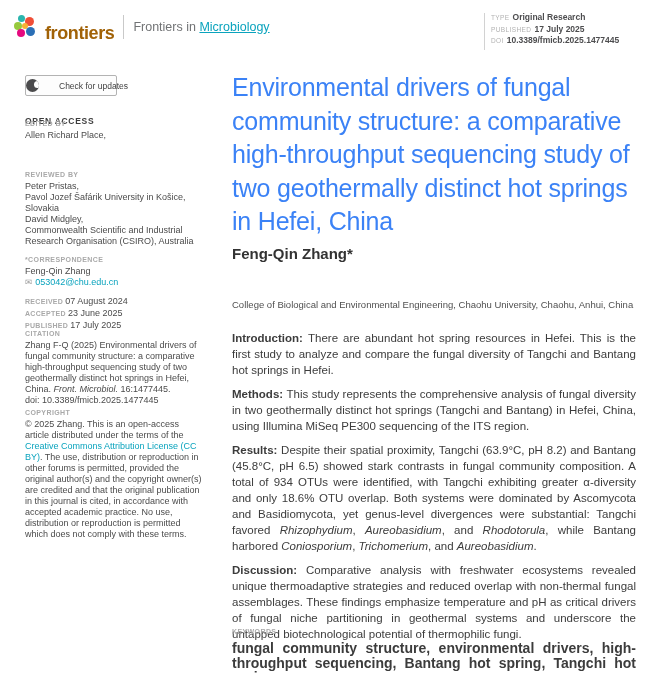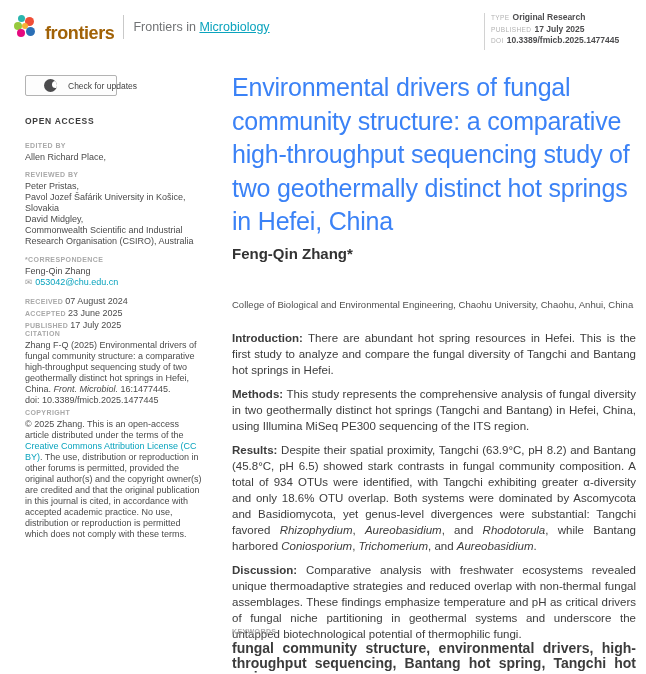--- a/index.html
+++ b/index.html
@@ -26,29 +26,29 @@
   .vline{width:1px;height:24px;background:#c9c9c9;}
   .journal{font-size:12.5px;color:#717375;}
   .journal .accent{color:var(--accent);text-decoration:underline;}
   .header-meta{position:absolute;left:491px;top:12px;font-size:8.5px;line-height:11.5px;color:#4d4d4f;}
   .meta-row .meta-label{font-size:6.5px;color:#b2b2b2;letter-spacing:.4px;margin-right:3px;}
   .meta-row .meta-value{font-weight:600;color:#4d4d4f;}
   .meta-divider{position:absolute;left:484px;top:13px;width:1px;height:37px;background:#d2d2d2;}
 
   
   .side{position:absolute;left:25px;width:178px;}
-  .check-btn{top:75px;height:21px;width:92px;display:flex;align-items:center;gap:11px;
-    border:1px solid #b3b3b3;border-radius:2px;background:#fdfdfd;padding:0 18px;
+  .check-btn{top:75px;height:21px;width:92px;display:flex;align-items:center;gap:20px;
+    border:1px solid #b3b3b3;border-radius:2px;background:#fdfdfd;padding:0 0;
     font-size:8.5px;color:#3f3f3f;white-space:nowrap;}
   .cm{width:13px;height:13px;border-radius:50%;background:#4b4b4d;position:relative;overflow:hidden;flex:0 0 auto;}
   .cm::after{content:"";position:absolute;right:-2px;top:2px;width:7px;height:7px;border-radius:50%;background:#fff;}
   .open-access{top:116px;font-size:8.5px;font-weight:700;color:#3d3d3d;letter-spacing:.7px;}
   .side-label{font-size:7px;font-weight:600;color:#a9a9a9;letter-spacing:.4px;margin-bottom:3px;}
   .side-text{font-size:9px;line-height:11px;color:#4b4b4b;}
-  .blk-edited{top:142px;}
+  .blk-edited{top:120px;}
   .blk-reviewed{top:171px;}
   .blk-corr{top:256px;}
   .blk-dates{top:296px;}
   .blk-citation{top:330px;}
   .blk-copyright{top:409px;}
   .date-row{font-size:9px;line-height:10.8px;color:#4b4b4b;}
   .date-row .side-inline-label{font-size:7px;color:#a9a9a9;font-weight:600;letter-spacing:.3px;margin-right:2px;}
   .env{color:#9a9a9a;font-size:8.5px;margin-right:3px;}
   .email{color:var(--accent);}
   .rich{white-space:pre-line;}

